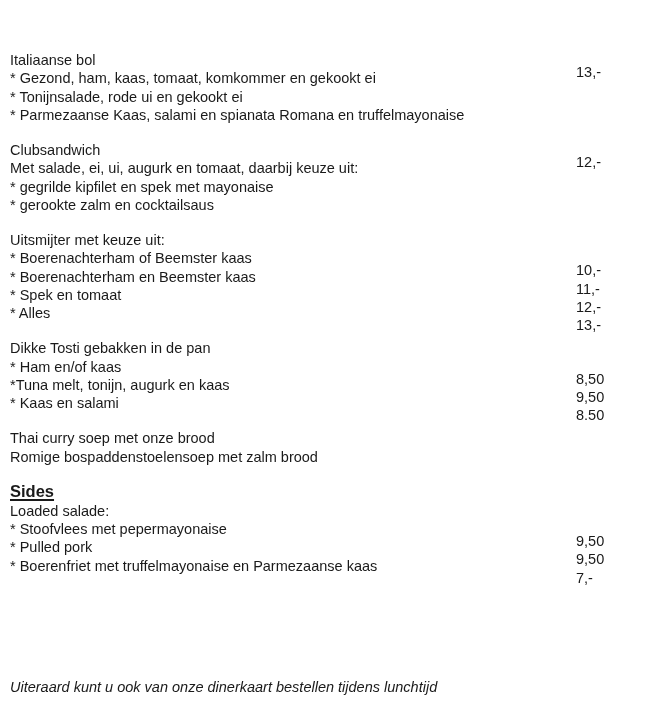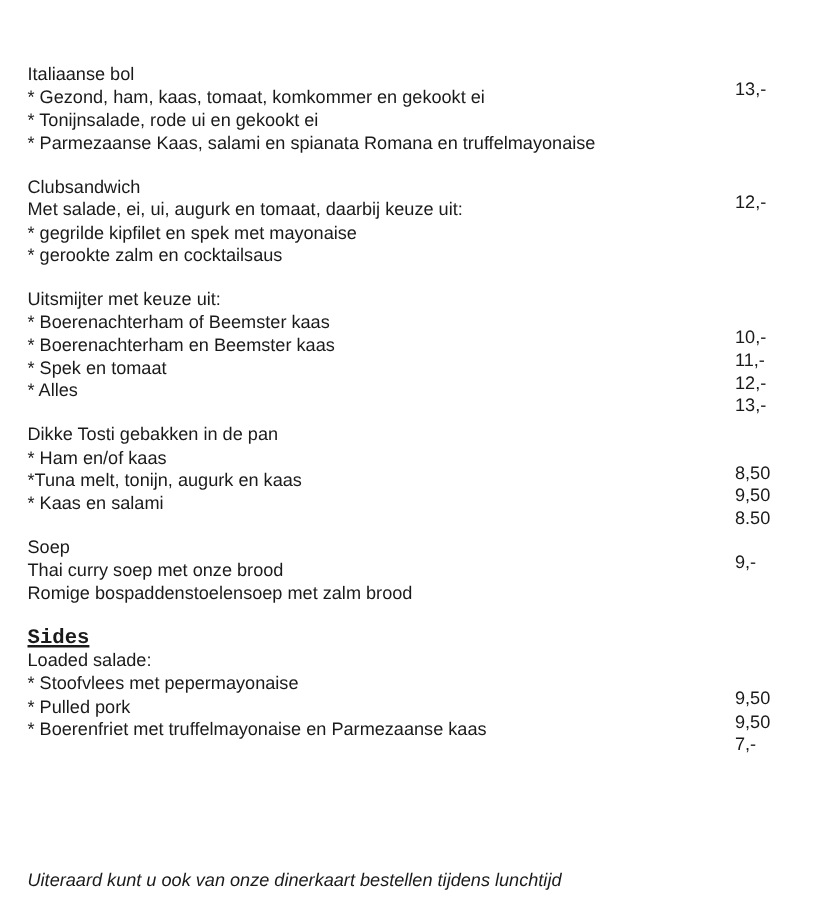--- a/index.html
+++ b/index.html
@@ -8,21 +8,21 @@
     background: #ffffff;
   }
   .page {
     position: relative;
     width: 651px;
     height: 726px;
     box-sizing: border-box;
     background: #ffffff;
     color: #1a1a1a;
     font-family: "Liberation Sans", sans-serif;
-    padding: 51px 20px 0 22px;
+    padding: 51px 20px 0 10px;
     overflow: hidden;
   }
   .section { margin-top: 17px; }
   .section:first-child { margin-top: 0; }
   .section.has-heading { margin-top: 15px; }
   .line {
     position: relative;
     font-size: 14.5px;
     line-height: 18.25px;
     white-space: nowrap;
@@ -32,21 +32,20 @@
     left: 566px;
     top: 12px;
   }
   .section-heading {
     font-size: 16.5px;
     line-height: 21px;
     font-weight: bold;
     text-decoration: underline;
     text-decoration-thickness: 1.5px;
     text-underline-offset: 2px;
-    font-family: Liberation Mono, monospace;
   }
   .footer-note {
     margin-top: 103px;
     font-size: 14.5px;
     line-height: 18.25px;
     font-style: italic;
     white-space: nowrap;
   }
 </style>
 </head>
@@ -73,21 +72,20 @@
         <div class="line"><span class="line-text">* Spek en tomaat</span><span class="line-price">12,-</span></div>
         <div class="line"><span class="line-text">* Alles</span><span class="line-price">13,-</span></div>
       </div>
       <div class="section">
         <div class="line"><span class="line-text">Dikke Tosti gebakken in de pan</span></div>
         <div class="line"><span class="line-text">* Ham en/of kaas</span><span class="line-price">8,50</span></div>
         <div class="line"><span class="line-text">*Tuna melt, tonijn, augurk en kaas</span><span class="line-price">9,50</span></div>
         <div class="line"><span class="line-text">* Kaas en salami</span><span class="line-price">8.50</span></div>
       </div>
       <div class="section">
-        <div class="line"><span class="line-text">Soep</span><span class="line-price">9,-</span></div>
         <div class="line"><span class="line-text">Thai curry soep met onze brood</span></div>
         <div class="line"><span class="line-text">Romige bospaddenstoelensoep met zalm brood</span></div>
       </div>
       <div class="section has-heading">
         <div class="section-heading">Sides</div>
         <div class="line"><span class="line-text">Loaded salade:</span></div>
         <div class="line"><span class="line-text">* Stoofvlees met pepermayonaise</span><span class="line-price">9,50</span></div>
         <div class="line"><span class="line-text">* Pulled pork</span><span class="line-price">9,50</span></div>
         <div class="line"><span class="line-text">* Boerenfriet met truffelmayonaise en Parmezaanse kaas</span><span class="line-price">7,-</span></div>
       </div>

